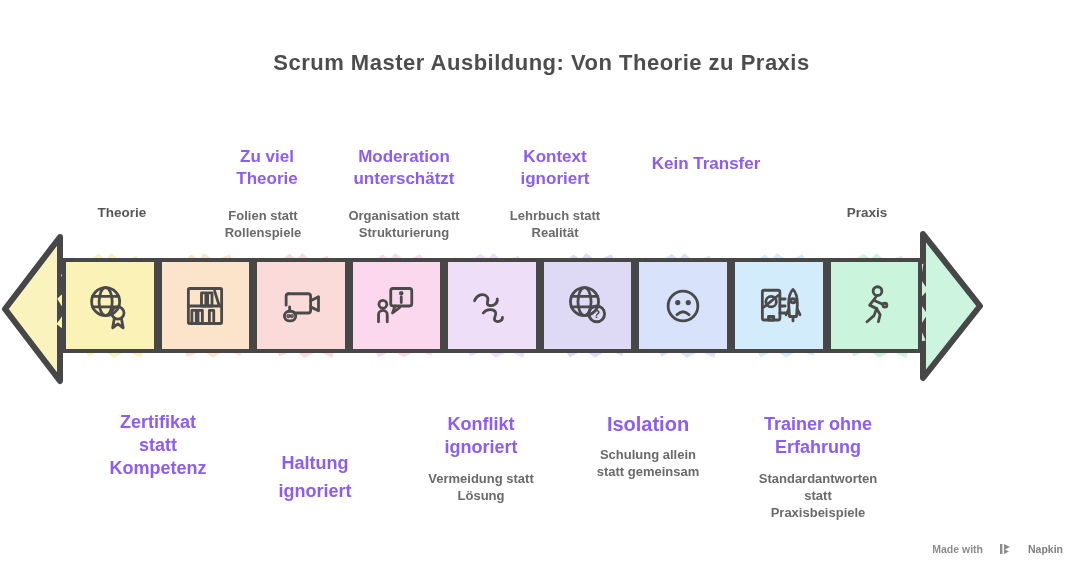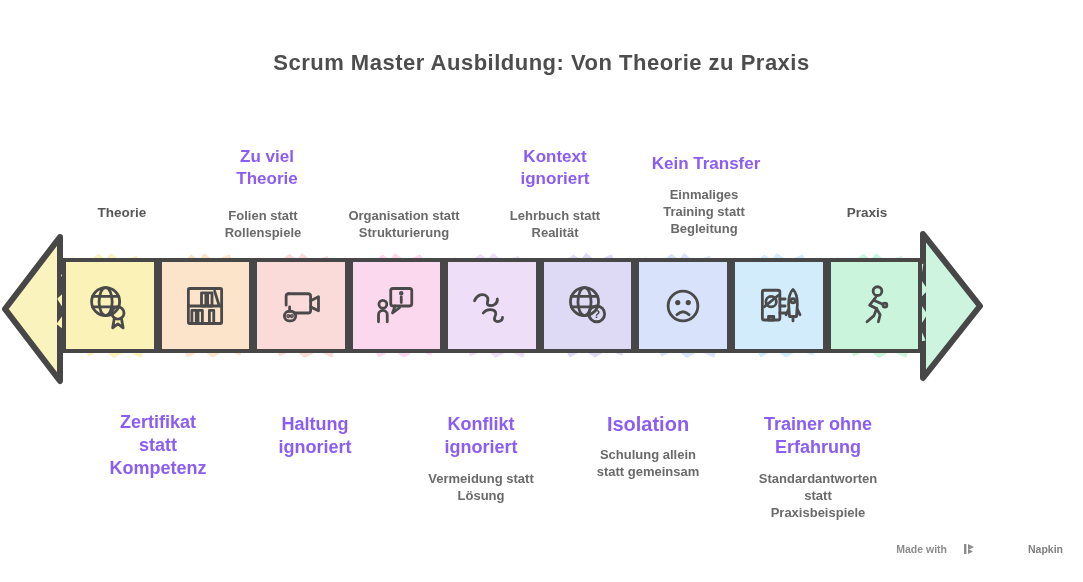--- a/index.html
+++ b/index.html
@@ -31,59 +31,58 @@
   }
   .seg:nth-child(even)::before { transform:rotate(-2deg); }
   .seg svg { position:relative; z-index:1; }
   .arrowhead { position:absolute; z-index:1; }
   .arrowhead.left { left:1px; top:233px; }
   .arrowhead.right { left:918px; top:230px; }
   .footer {
     position:absolute; right:20px; top:543px; display:flex; align-items:center; gap:17px;
     font-size:10.5px; font-weight:bold; color:#8c8c8c;
   }
-  .footer .brand { color:#7f7f7f;margin-left:36px; }
+  .footer .brand { color:#7f7f7f; }
 </style>
 </head>
 <body>
 
 <div class="canvas">
 
   <div class="title">Scrum Master Ausbildung: Von Theorie zu Praxis</div>
 
   <div class="callout" style="left:177px; top:128px; width:180px;">
     <div class="h">Zu viel
 Theorie</div>
   </div>
   <div class="callout" style="left:173px; top:189px; width:180px;">
     <div class="s">Folien statt
 Rollenspiele</div>
   </div>
 
+  <div class="callout" style="left:314px; top:128px; width:180px;">
+    <div class="h">Moderation
+unterschätzt</div>
+  </div>
   <div class="callout" style="left:314px; top:189px; width:180px;">
     <div class="s">Organisation statt
 Strukturierung</div>
   </div>
 
   <div class="callout" style="left:465px; top:128px; width:180px;">
     <div class="h">Kontext
 ignoriert</div>
   </div>
   <div class="callout" style="left:465px; top:189px; width:180px;">
     <div class="s">Lehrbuch statt
 Realität</div>
   </div>
 
   <div class="callout" style="left:616px; top:135px; width:180px;">
     <div class="h">Kein Transfer</div>
-  </div>
-  <div class="callout" style="left:614px; top:168px; width:180px;">
-    <div class="s">Einmaliges
-Training statt
-Begleitung</div>
   </div>
 
   <div class="endpoint" style="left:77px; top:205px;">Theorie</div>
   <div class="endpoint" style="left:822px; top:205px;">Praxis</div>
 
   <svg class="arrowhead left" width="64" height="152" viewBox="0 0 64 152">
     <polygon points="59,4 4,76 59,148" fill="" stroke="#474747" stroke-width="6" stroke-linejoin="round" style="fill: var(--c); --c: #faf3bd;"></polygon>
   </svg>
 
   <svg class="arrowhead right" width="68" height="152" viewBox="0 0 68 152">
@@ -192,21 +191,21 @@
 
   </div>
 
   <div class="callout" style="left:58px; top:393px; width:200px;">
     <div class="h" style="line-height:23px; font-size:18px;">Zertifikat
 statt
 Kompetenz</div>
   </div>
 
   <div class="callout" style="left:215px; top:395px; width:200px;">
-    <div class="h" style="line-height:23px; font-size:18px;">Haltung
+    <div class="h" style="line-height:28px; font-size:18px;margin-top:36px;">Haltung
 ignoriert</div>
   </div>
 
   <div class="callout" style="left:381px; top:395px; width:200px;">
     <div class="h" style="line-height:23px; font-size:18px;">Konflikt
 ignoriert</div>
   </div>
   <div class="callout" style="left:381px; top:452px; width:200px;">
     <div class="s">Vermeidung statt
 Lösung</div>

